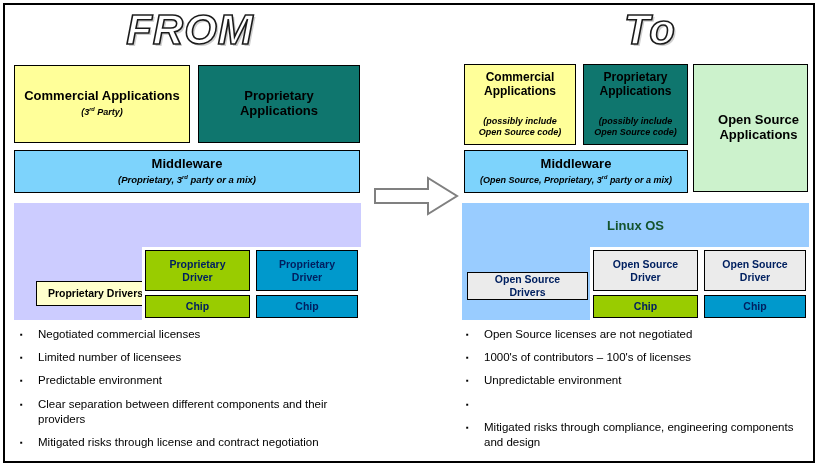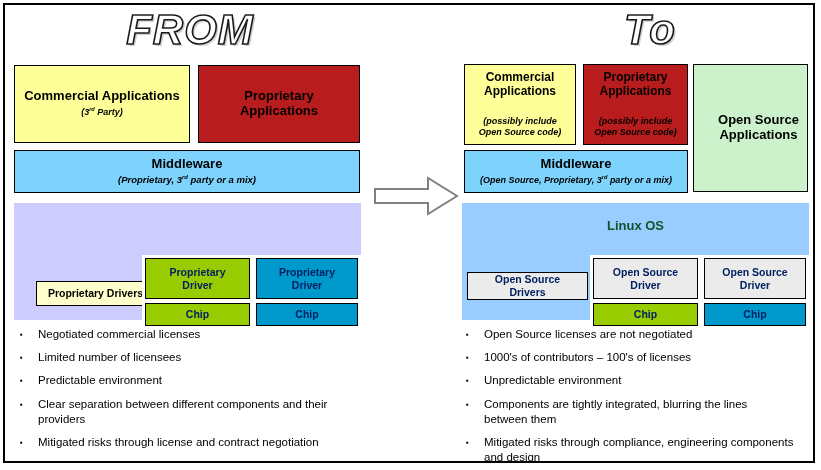--- a/index.html
+++ b/index.html
@@ -13,27 +13,27 @@
     position:absolute;top:4px;height:52px;display:flex;align-items:center;justify-content:center;
     font-size:42px;font-weight:bold;font-style:italic;color:#fff;letter-spacing:1px;
     -webkit-text-stroke:1.6px #1a1a1a;text-shadow:2px 2px 0 #cfcfcf;
   }
   .box{border:1px solid #000;display:flex;flex-direction:column;align-items:center;justify-content:center;text-align:center;}
   .box-title{font-weight:bold;font-size:13px;line-height:1.15;}
   .box-title.small{font-size:12px;}
   .box-sub{font-weight:bold;font-style:italic;font-size:9px;line-height:1.25;margin-top:2px;}
   sup{font-size:0.62em;}
   .apps-yellow{background:#FFFF99;}
-  .apps-white{background:#b91c1c;}
+  .apps-white{background:#0f766e;}
   .apps-mint{background:#CCF2CC;}
   .mid{background:#7dd3fc;}
   .os-lavender{background:#CCCCFF;}
   .os-blue{background:#99CCFF;}
   .os-head{position:absolute;left:0;right:0;top:0;height:45px;display:flex;align-items:center;justify-content:center;font-weight:bold;font-size:13px;}
-  .white-panel{background:#fff;margin-top:8px;}
+  .white-panel{background:#fff;}
   .drv{border:1px solid #000;display:flex;align-items:center;justify-content:center;text-align:center;
        font-weight:bold;font-size:10.5px;line-height:1.2;color:#002060;}
   .drv-green{background:#99CC00;}
   .drv-blue{background:#0099CC;}
   .drv-gray{background:#EBEBEB;}
   .drv-cream{background:#FFFFCC;color:#000;}
   .bullets{position:absolute;width:348px;font-size:11.5px;line-height:1.32;}
   .bullet-row{display:flex;margin-bottom:8px;}
   .bullet-mark{width:18px;flex:0 0 18px;font-size:8px;line-height:15px;}
   .bullet-text{flex:1;}
@@ -149,19 +149,18 @@
   <div class="bullet-row">
       <span class="bullet-mark">▪</span>
       <span class="bullet-text">1000's of contributors – 100's of licenses</span>
     </div>
   <div class="bullet-row">
       <span class="bullet-mark">▪</span>
       <span class="bullet-text">Unpredictable environment</span>
     </div>
   <div class="bullet-row">
       <span class="bullet-mark">▪</span>
-      <span class="bullet-text" style="max-width:300px;">Components are tightly integrated, blurring the lines between them</span>
     </div>
   <div class="bullet-row">
       <span class="bullet-mark">▪</span>
       <span class="bullet-text" style="max-width:330px;">Mitigated risks through compliance, engineering components and design</span>
     </div>
 </div>
 
 </body></html>

